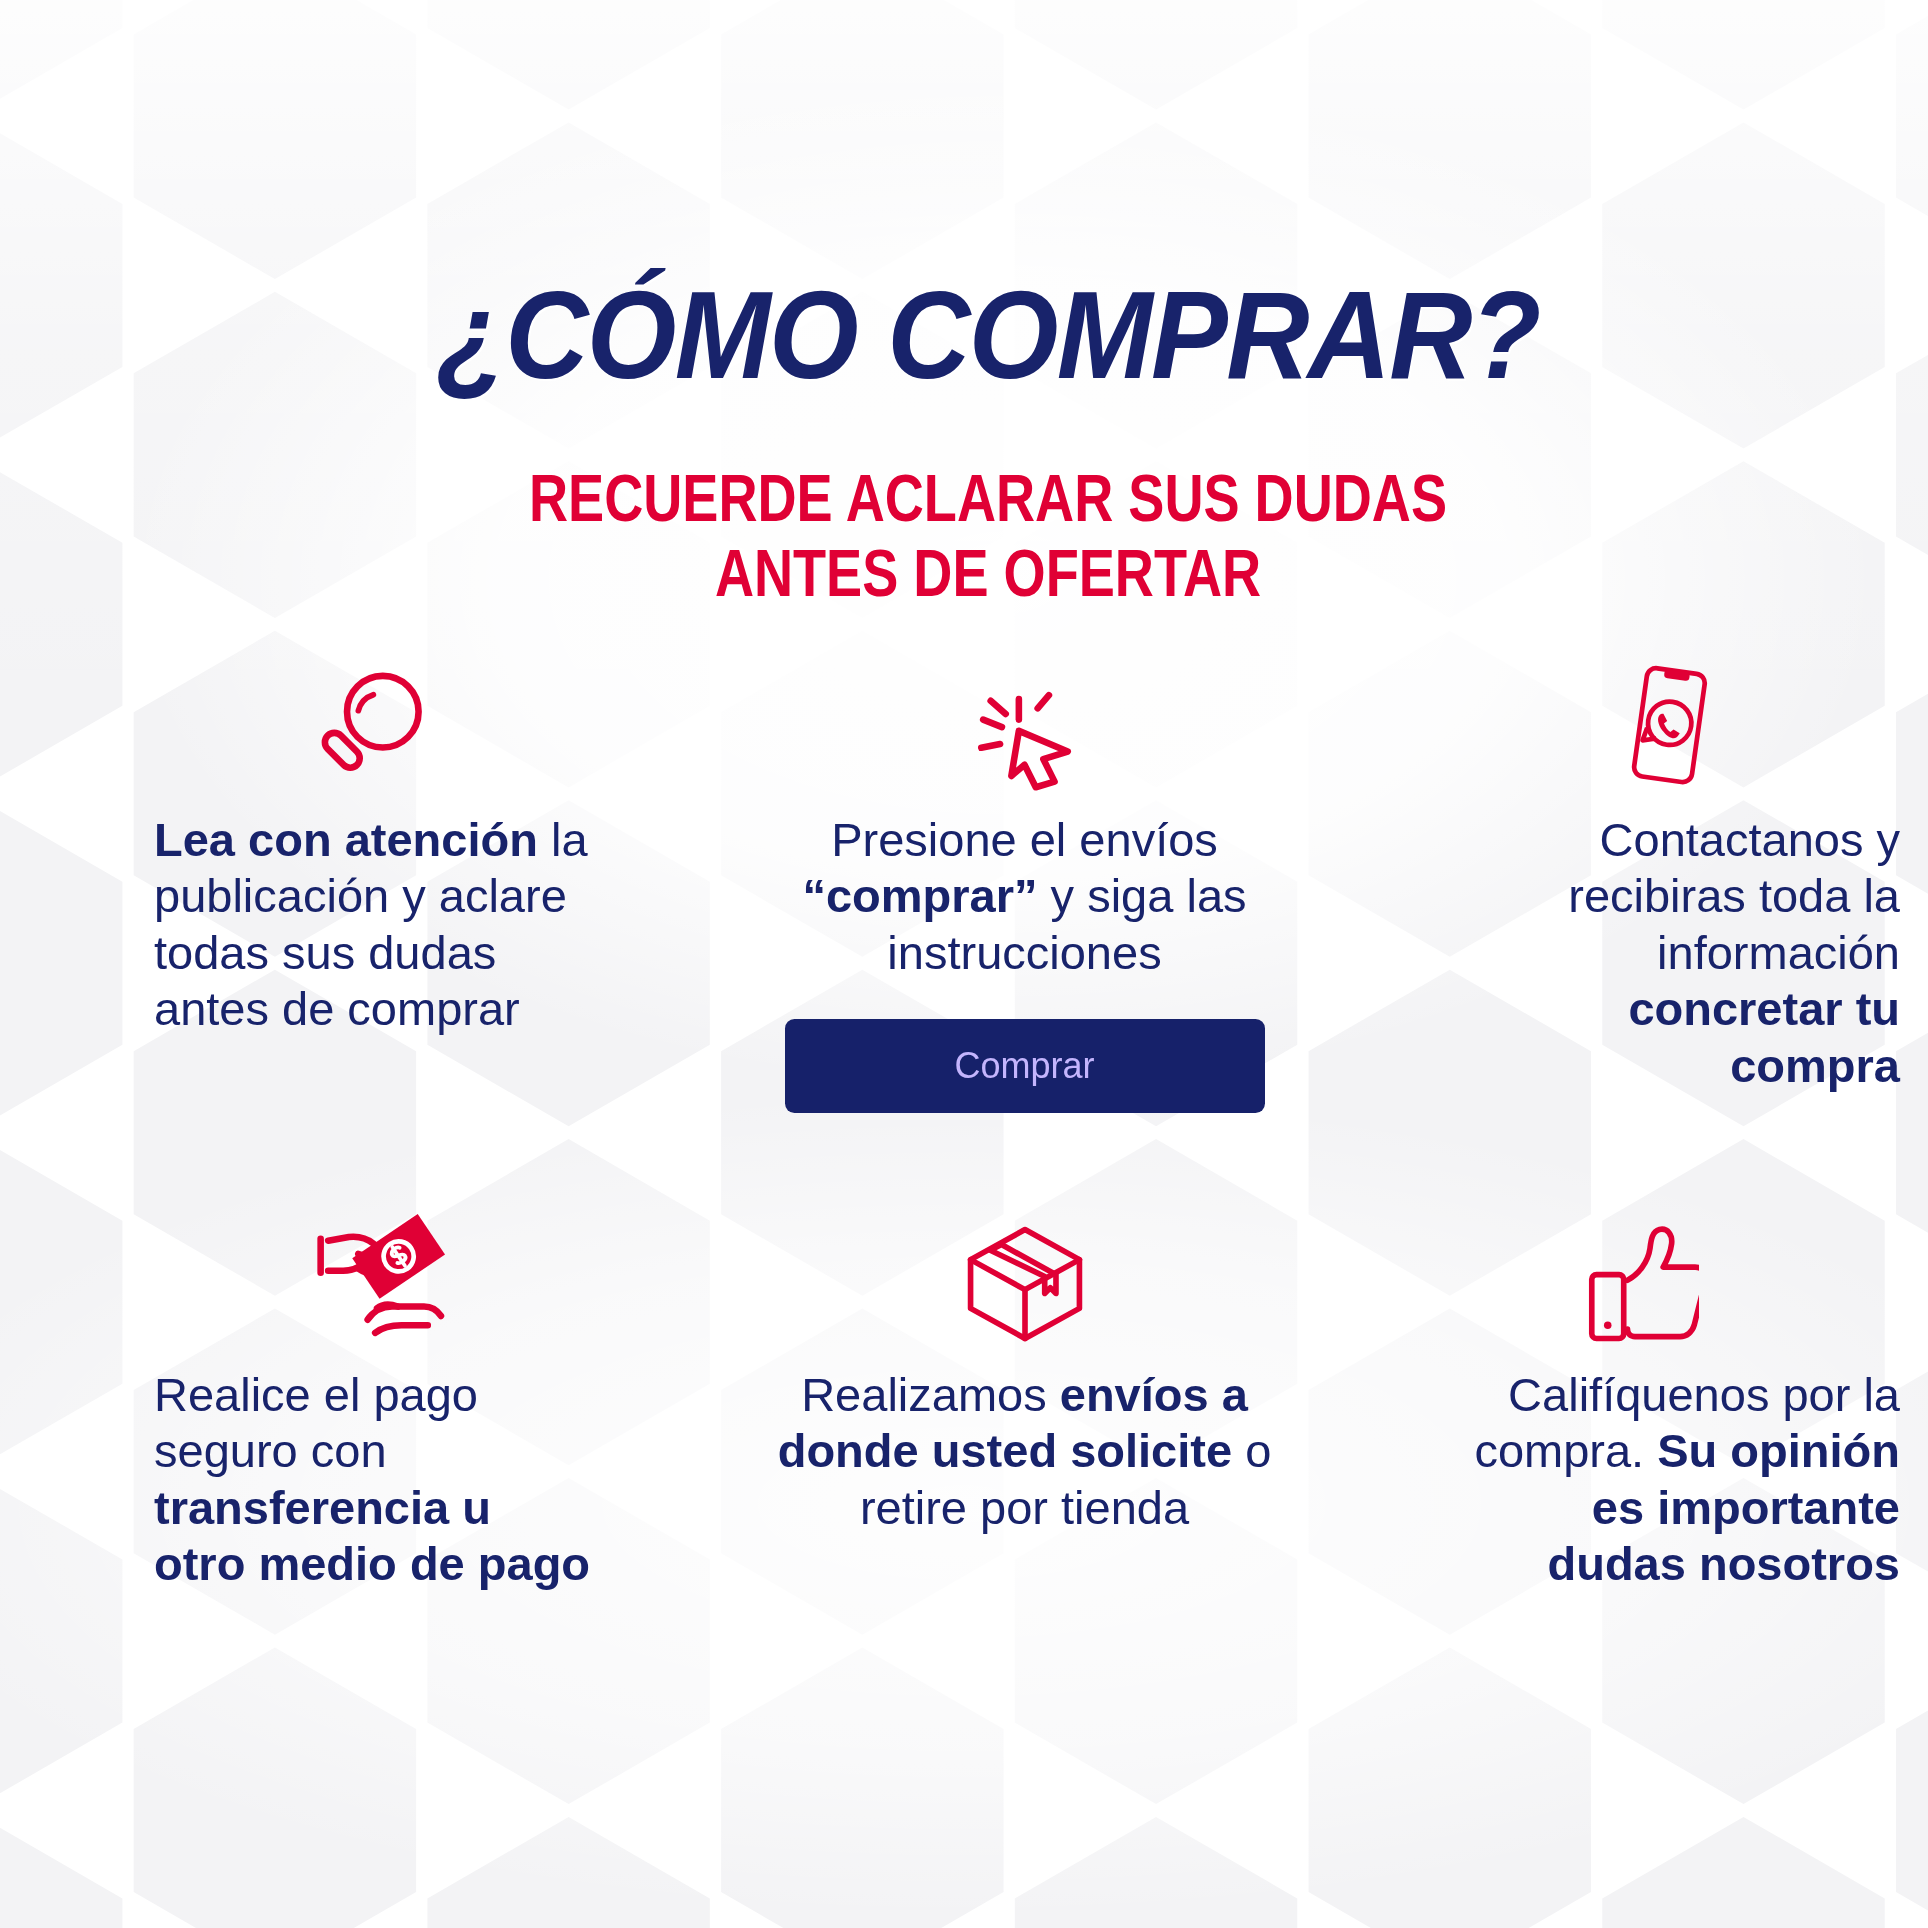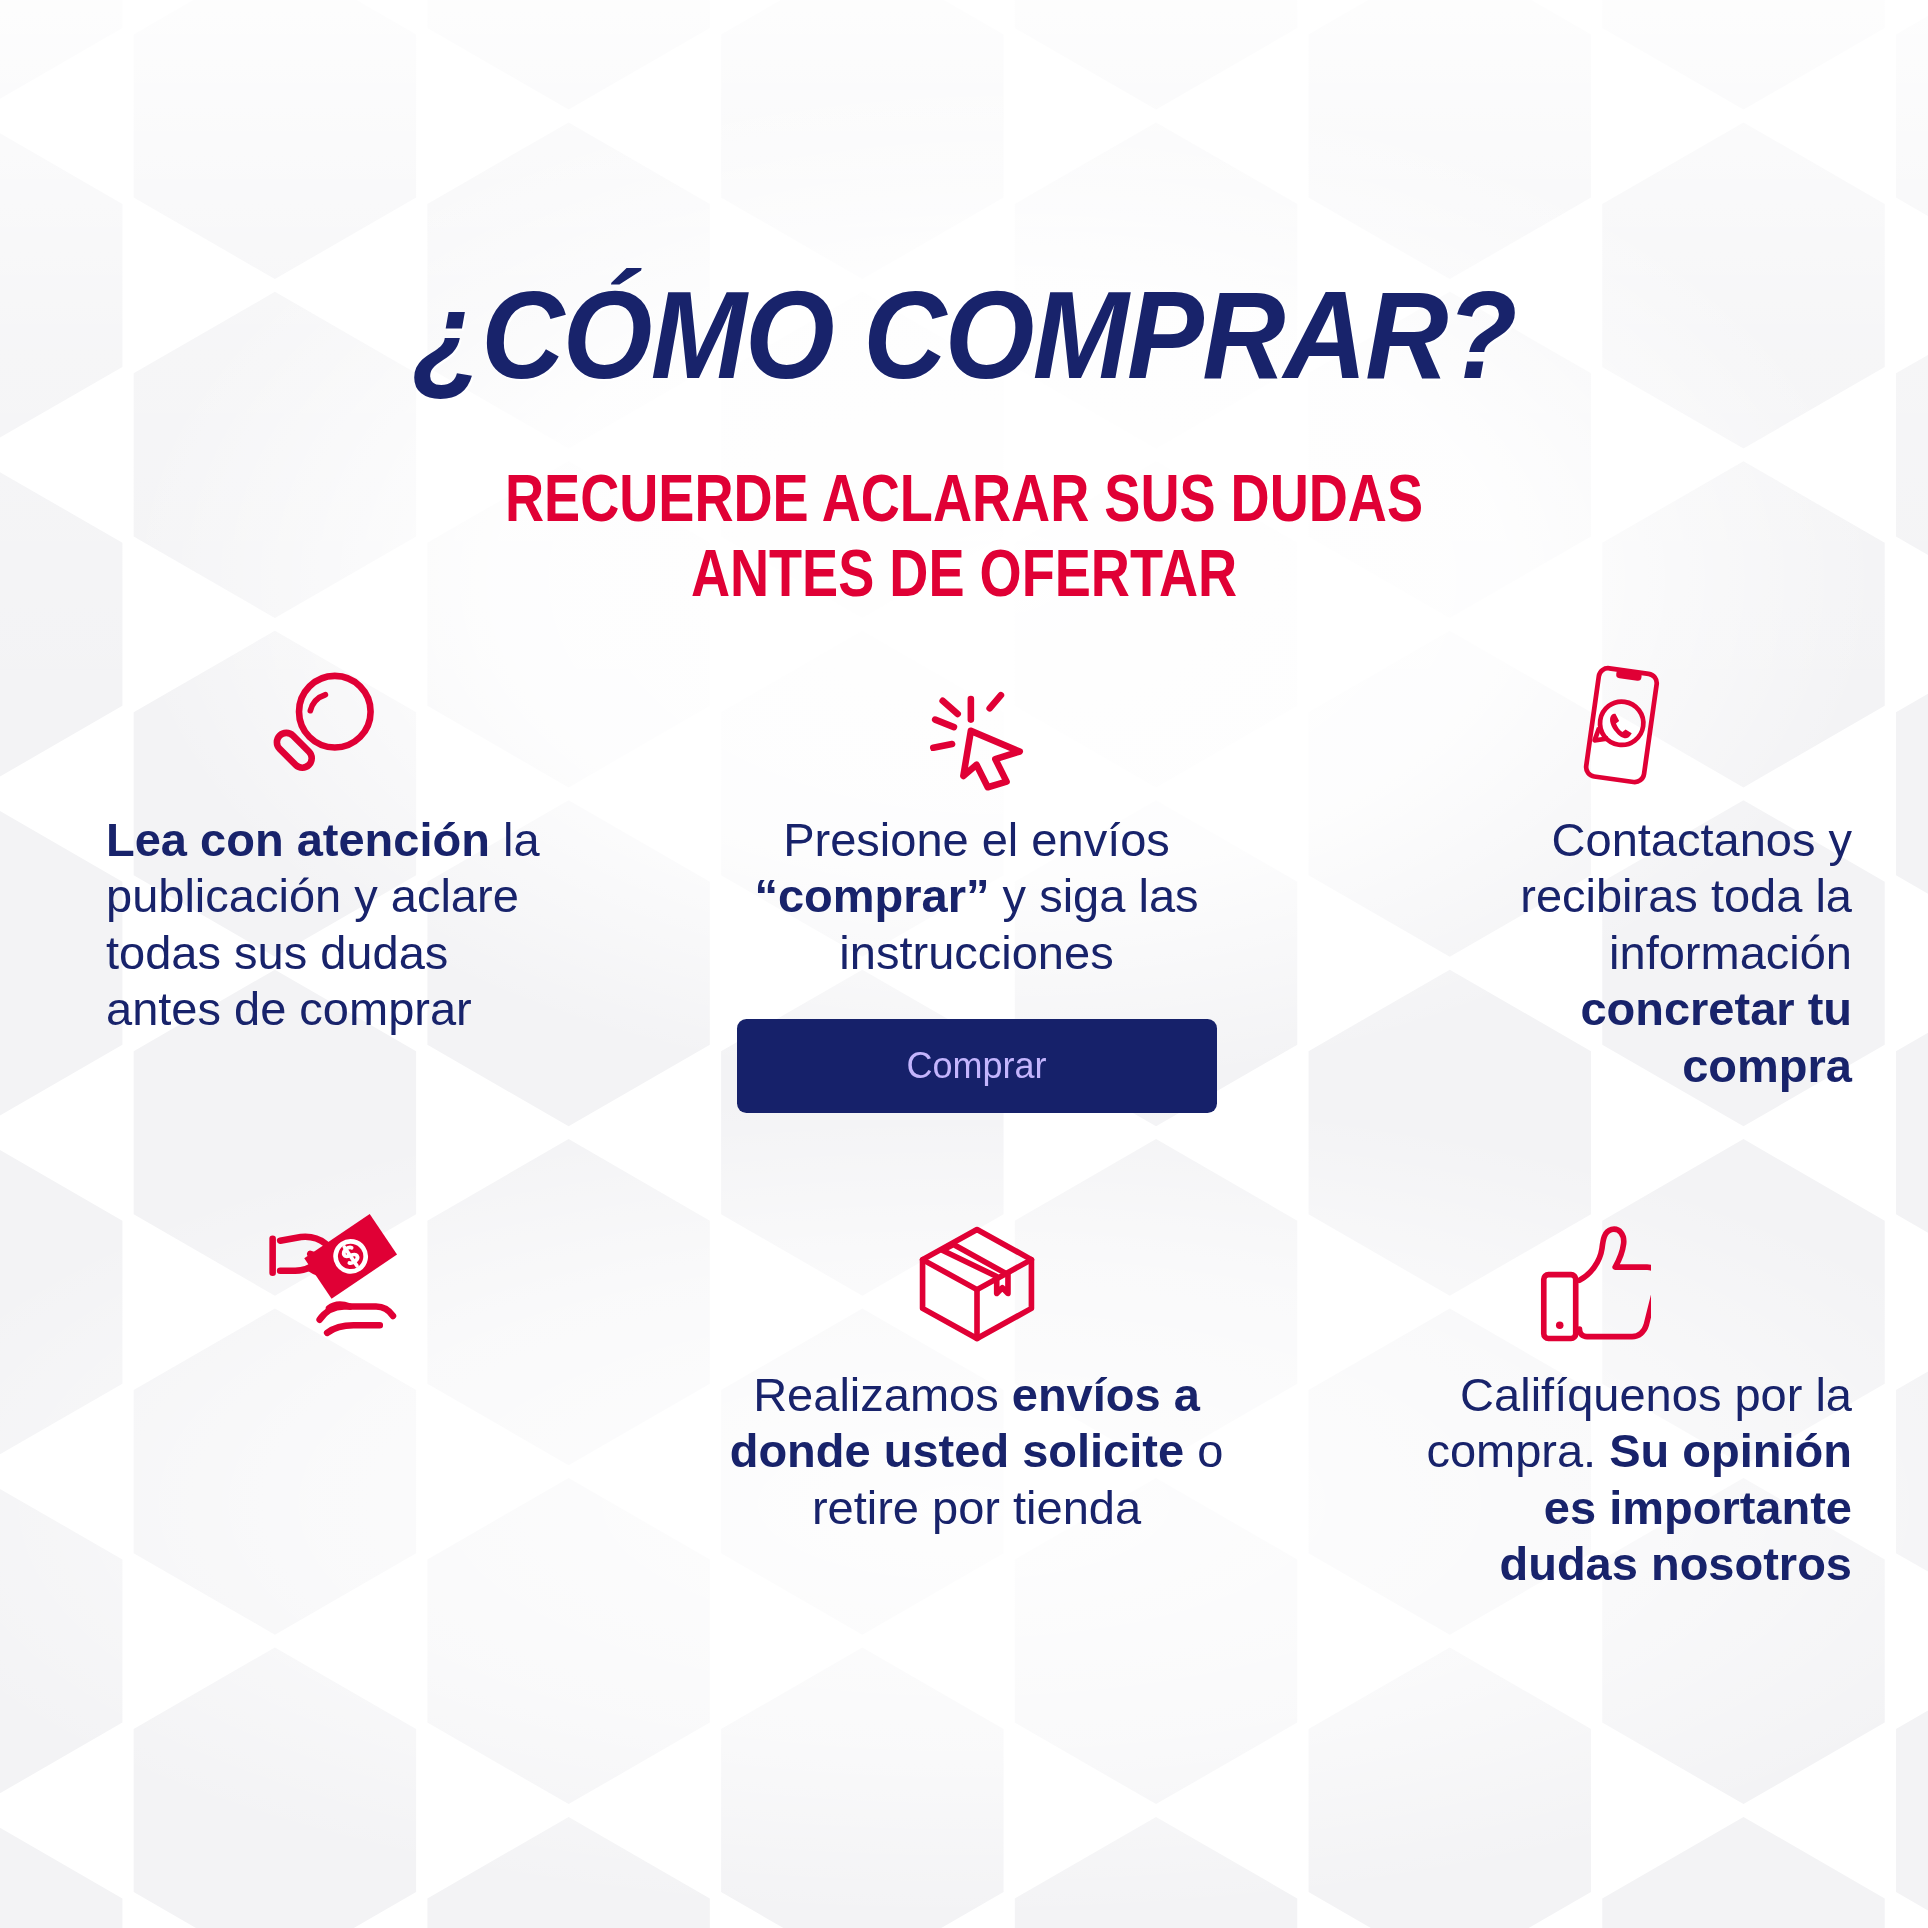--- a/index.html
+++ b/index.html
@@ -23,21 +23,21 @@
   
   #wash{
     position:absolute; inset:0; z-index:1; pointer-events:none;
     background:
       radial-gradient(ellipse 1130px 659px at 52% 30%, rgba(255,255,255,0.97) 0%, rgba(255,255,255,0.85) 45%, rgba(255,255,255,0.0) 78%),
       radial-gradient(ellipse 1318px 490px at 50% 78%, rgba(255,255,255,0.90) 0%, rgba(255,255,255,0.55) 50%, rgba(255,255,255,0) 85%),
       linear-gradient(to bottom, rgba(255,255,255,0.85) 0%, rgba(255,255,255,0.25) 18%, rgba(255,255,255,0) 38%);
   }
 
   
-  #page{ position:absolute; inset:0; z-index:2; }
+  #page{ position:absolute; inset:0; z-index:2;margin-left:48px; }
 
   
   .headline{
     position:absolute;
     top:273px; left:0; right:0;
     text-align:center;
     color:#18236b;
     font-size:124px;
     line-height:1;
     font-weight:bold;
@@ -269,20 +269,23 @@
               <path d="M90 46 L90 70 M96 51 c-2 -3 -10 -3 -11 2 c-1 5 11 3 11 8 c0 5 -9 5 -11 2" fill="none" stroke="#ffffff" stroke-width="4" stroke-linecap="round"></path>
             </g>
 
             <g fill="none" stroke="#e00035" stroke-width="7" stroke-linejoin="round" stroke-linecap="round">
               <path d="M56 122 c6 -9 16 -14 26 -14 L116 108 c8 0 14 4 18 10"></path>
               <path d="M64 136 c8 -6 18 -8 28 -8 L120 128"></path>
               <path d="M88 108 c-8 -3 -16 -3 -22 2"></path>
             </g>
           </svg>
         </div>
+        <div class="txt a-left">
+          <span><span>Realice el pago seguro con </span><b>transferencia u otro medio de pago</b></span>
+        </div>
       </div>
 
       <div class="cell">
         <div class="icon-wrap c-center">
           <svg class="ic" width="122" height="124" viewBox="0 0 130 132">
             <g fill="none" stroke="#e00035" stroke-width="6" stroke-linejoin="round" stroke-linecap="round">
               <path d="M65 8 L123 40 L123 92 L65 124 L7 92 L7 40 Z"></path>
               <path d="M7 40 L65 72 L123 40"></path>
               <path d="M65 72 L65 124"></path>
 

